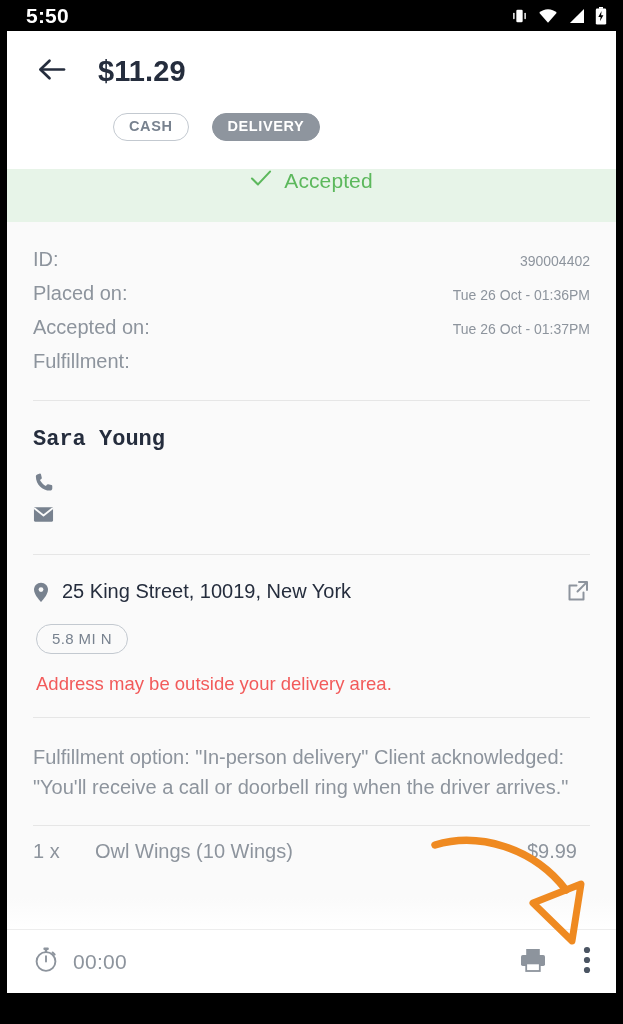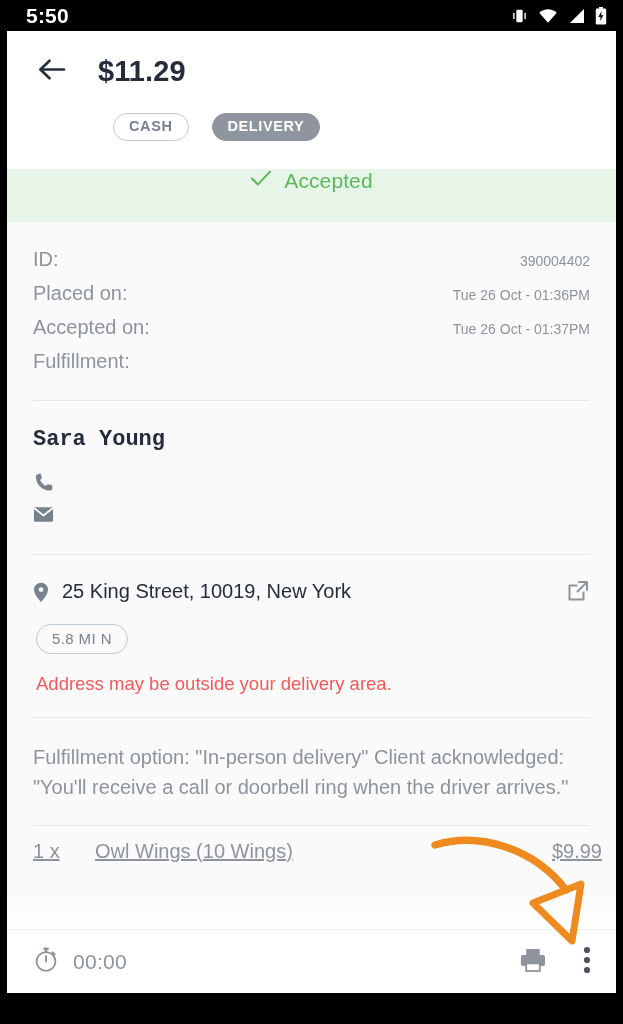--- a/index.html
+++ b/index.html
@@ -233,24 +233,23 @@
   }
   .note-text {
     color: #8d949d;
     font-size: 20px;
     line-height: 1.52;
   }
 
   .item-row {
     display: flex;
     align-items: baseline;
-    padding: 14px 14px 0 26px;
+    padding: 14px 39px 0 26px;
     color: #8d949d;
     font-size: 20px;
-    text-decoration: underline;
   }
   .item-qty { width: 62px; }
   .item-name { flex: 1; }
 
   
   .fade {
     position: absolute;
     left: 0;
     right: 0;
     bottom: 64px;

